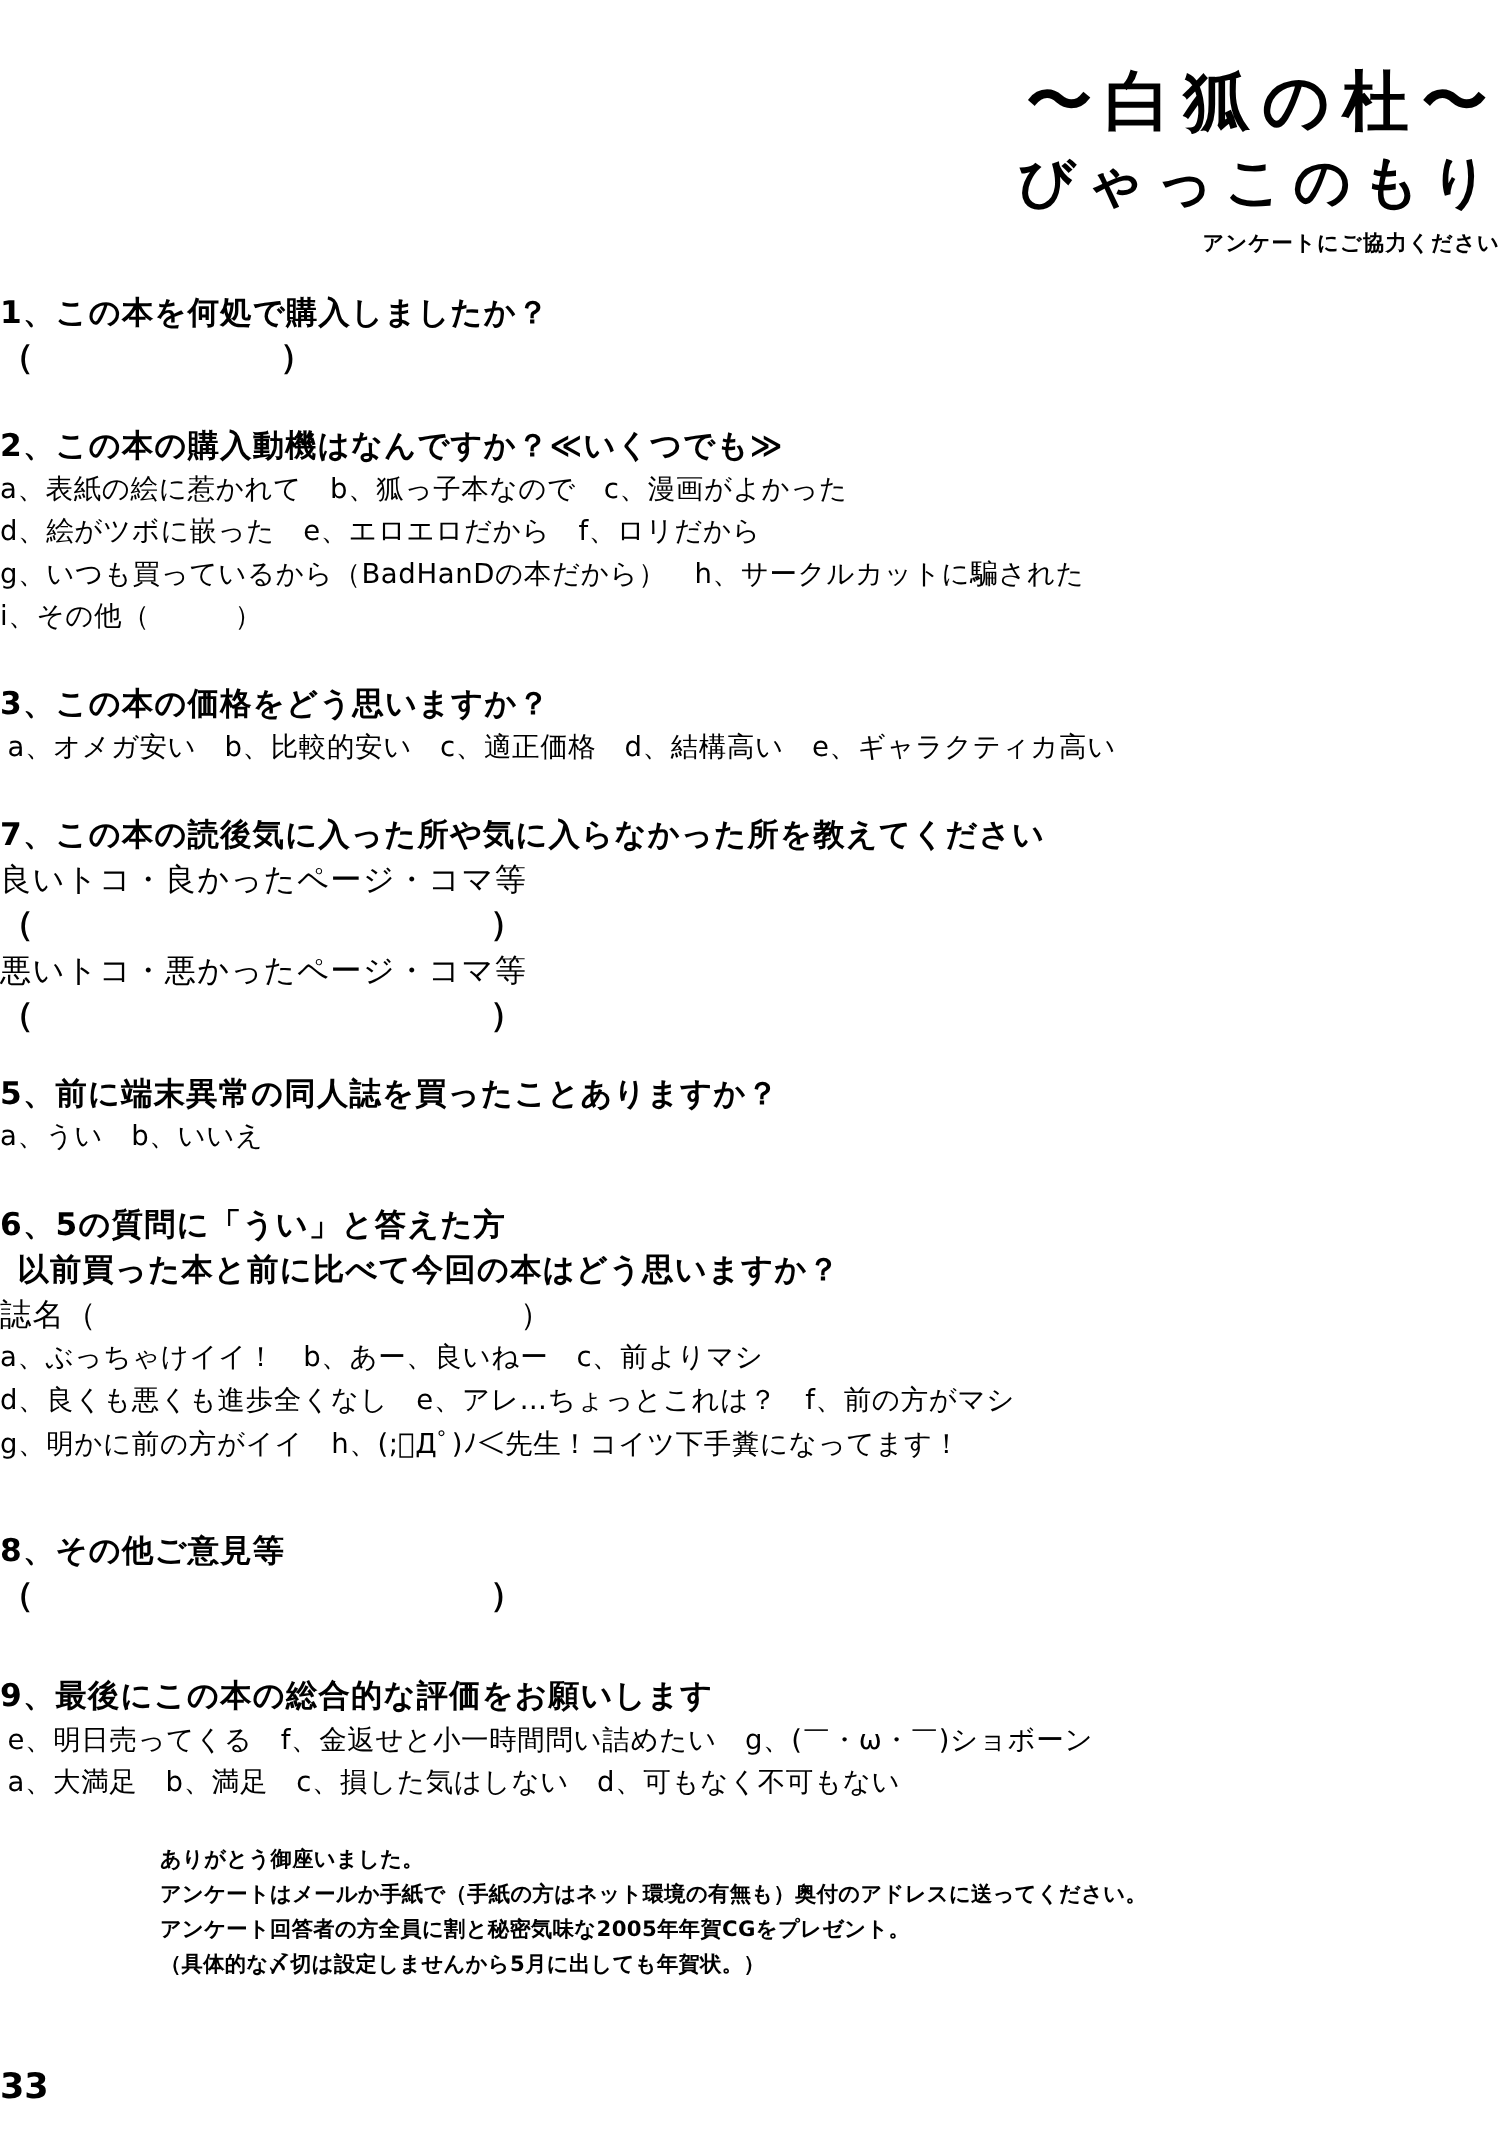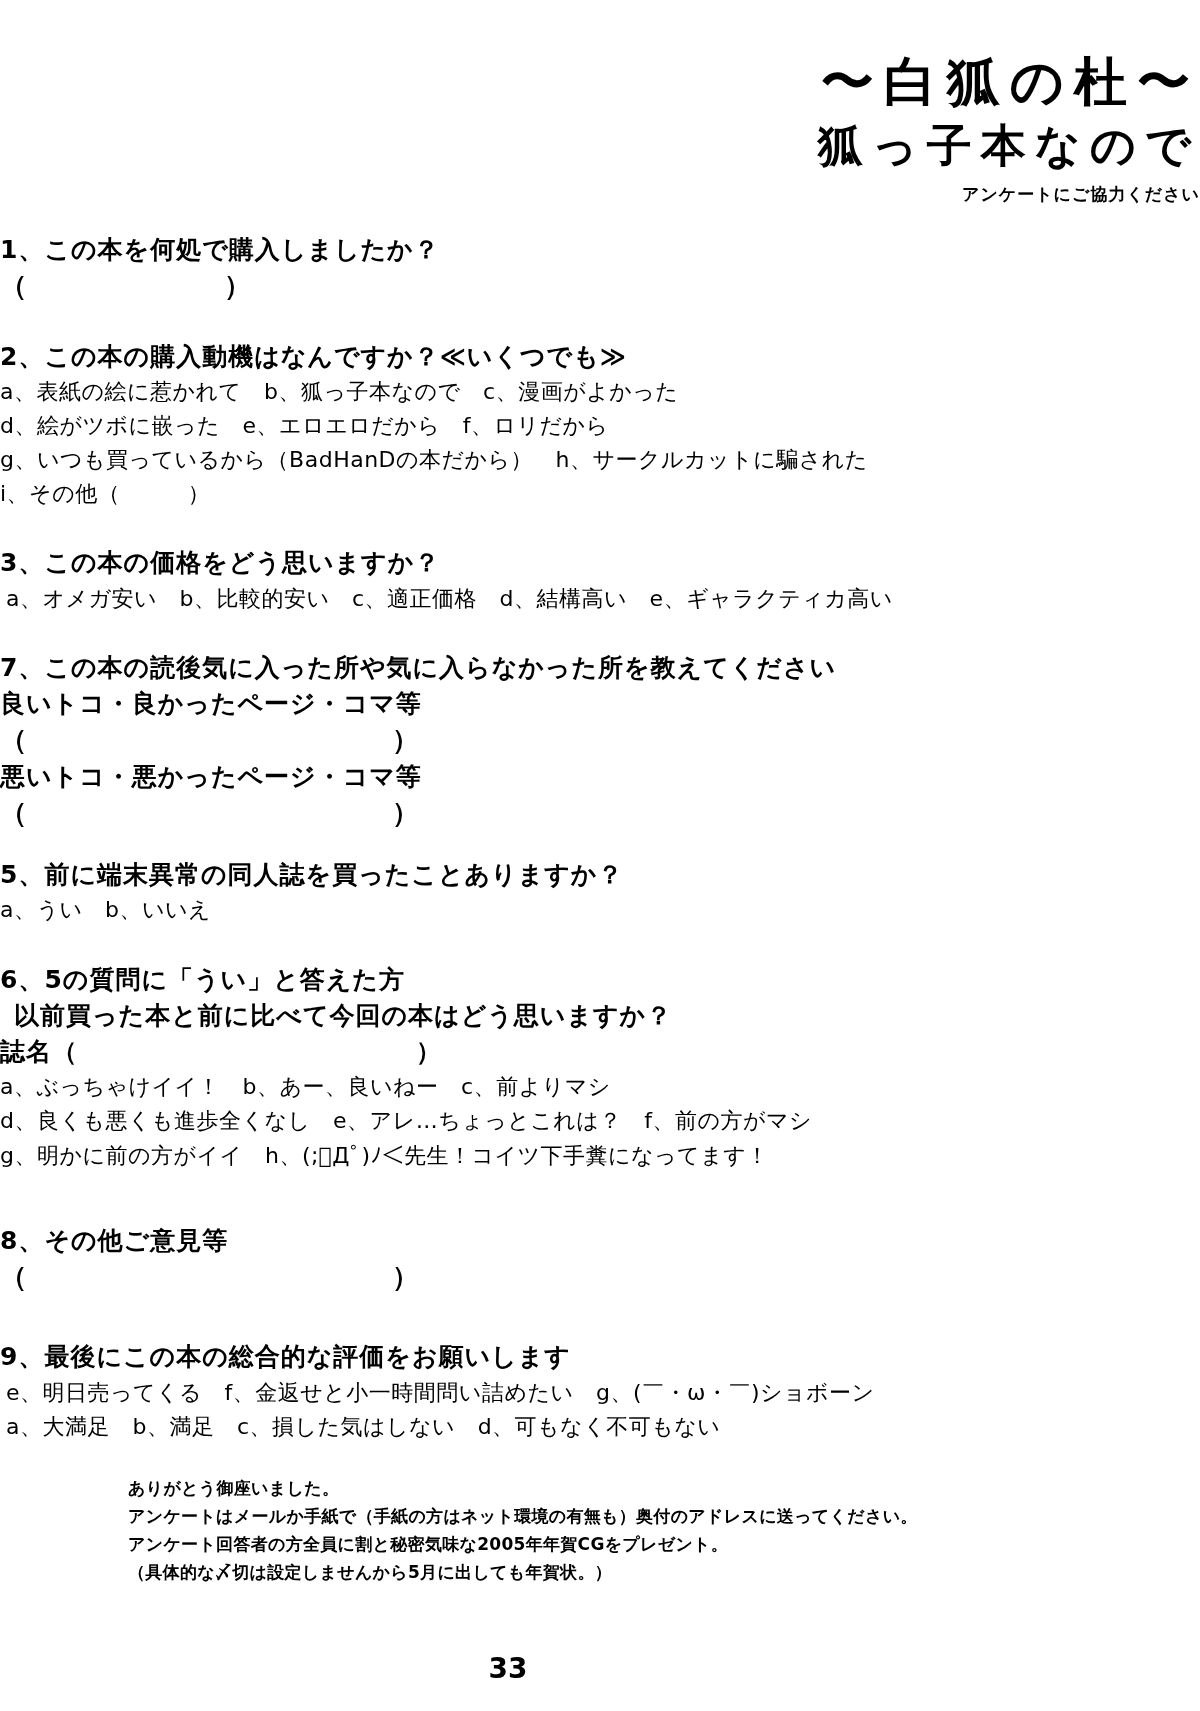--- a/index.html
+++ b/index.html
@@ -80,21 +80,21 @@
   }
   .answer-paren {
     font-size: 27px;
     font-weight: 700;
     letter-spacing: 1px;
     line-height: 1.35;
     white-space: pre;
   }
   .label-line {
     font-size: 25px;
-    font-weight: 700;
+    font-weight: 400;
     letter-spacing: 1px;
     line-height: 1.45;
     white-space: nowrap;
   }
   .gap-sm { height: 8px; }
   .gap-md { height: 16px; }
   .gap-lg { height: 26px; }
 
   
   .footer-note {
@@ -107,33 +107,33 @@
     font-weight: 700;
     letter-spacing: 0.3px;
     line-height: 1.65;
     white-space: nowrap;
   }
   .page-number {
     position: absolute;
     bottom: 26px;
     left: 0;
     width: 1016px;
-    text-align: center;
+    text-align: left;
     font-size: 28px;
     font-weight: 700;
   }
 </style>
 </head>
 <body>
 
 <div class="page">
 
   <div class="header">
     <div class="title-main">〜白狐の杜〜</div>
-    <div class="title-sub">狐っ子本なので</div>
+    <div class="title-sub">びゃっこのもり</div>
     <div class="title-note">アンケートにご協力ください</div>
   </div>
 
   <div class="content">
 
     <div class="qblock">
       <div class="q-head">1、この本を何処で購入しましたか？</div>
       <div class="answer-paren">（　　　　　　　）</div>
     </div>
 

